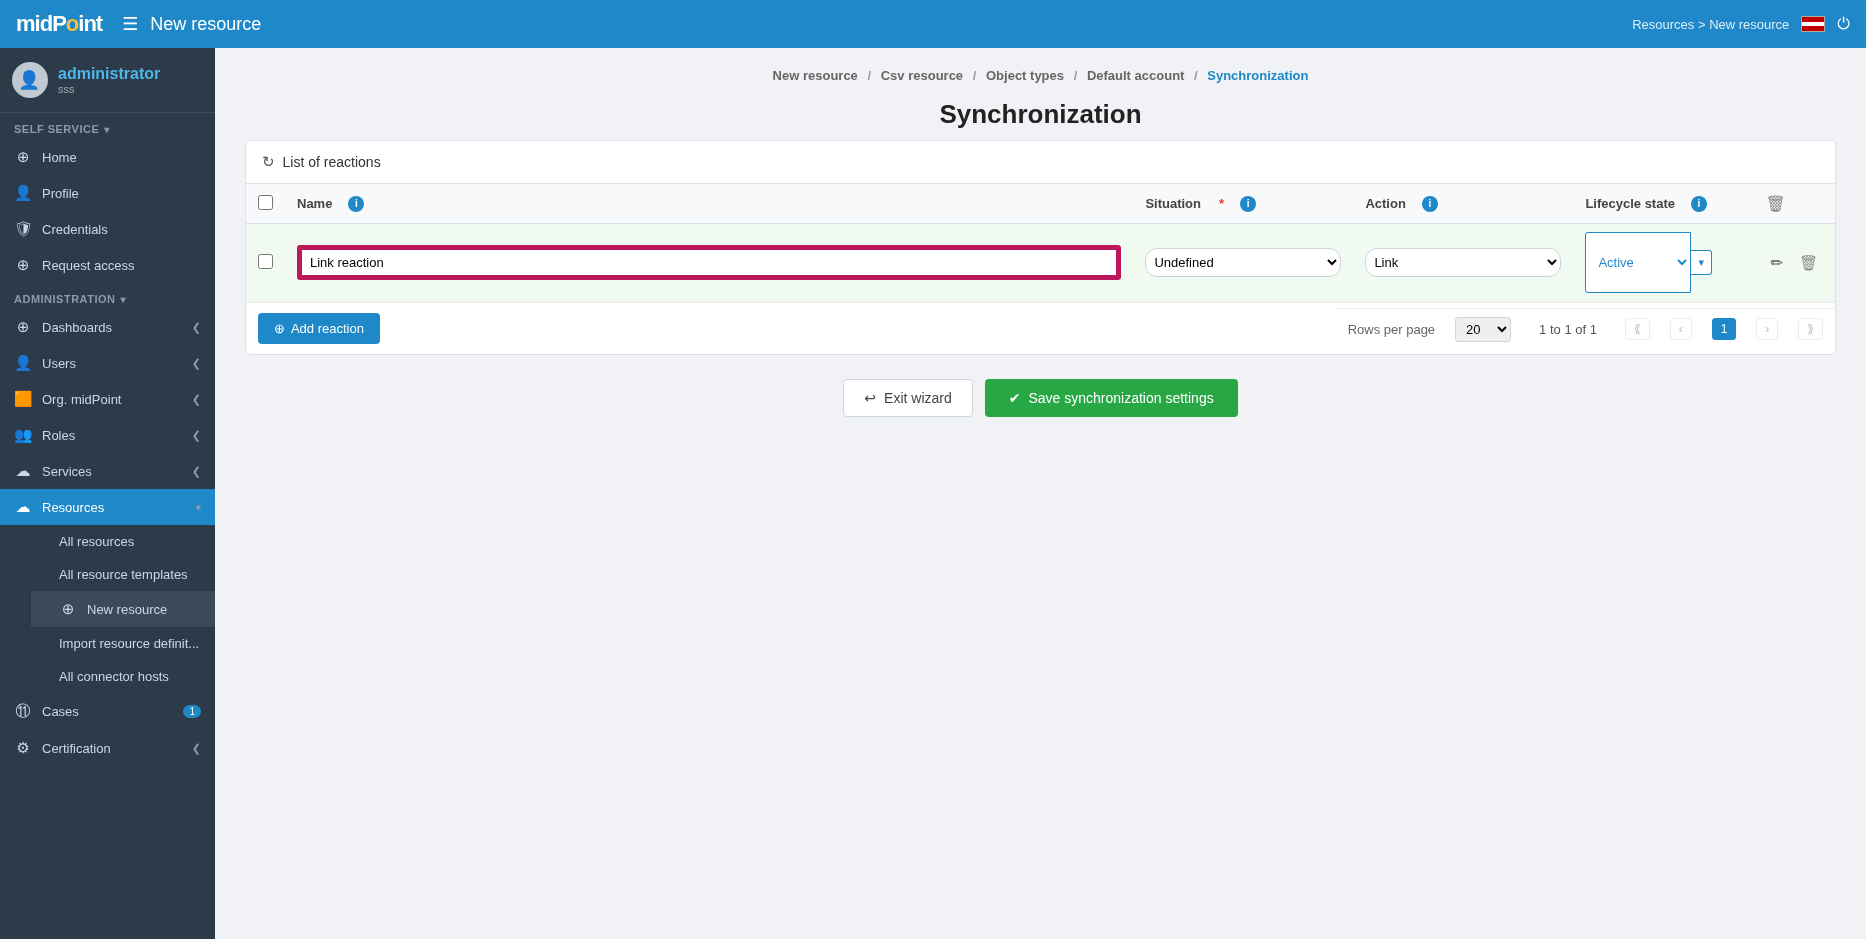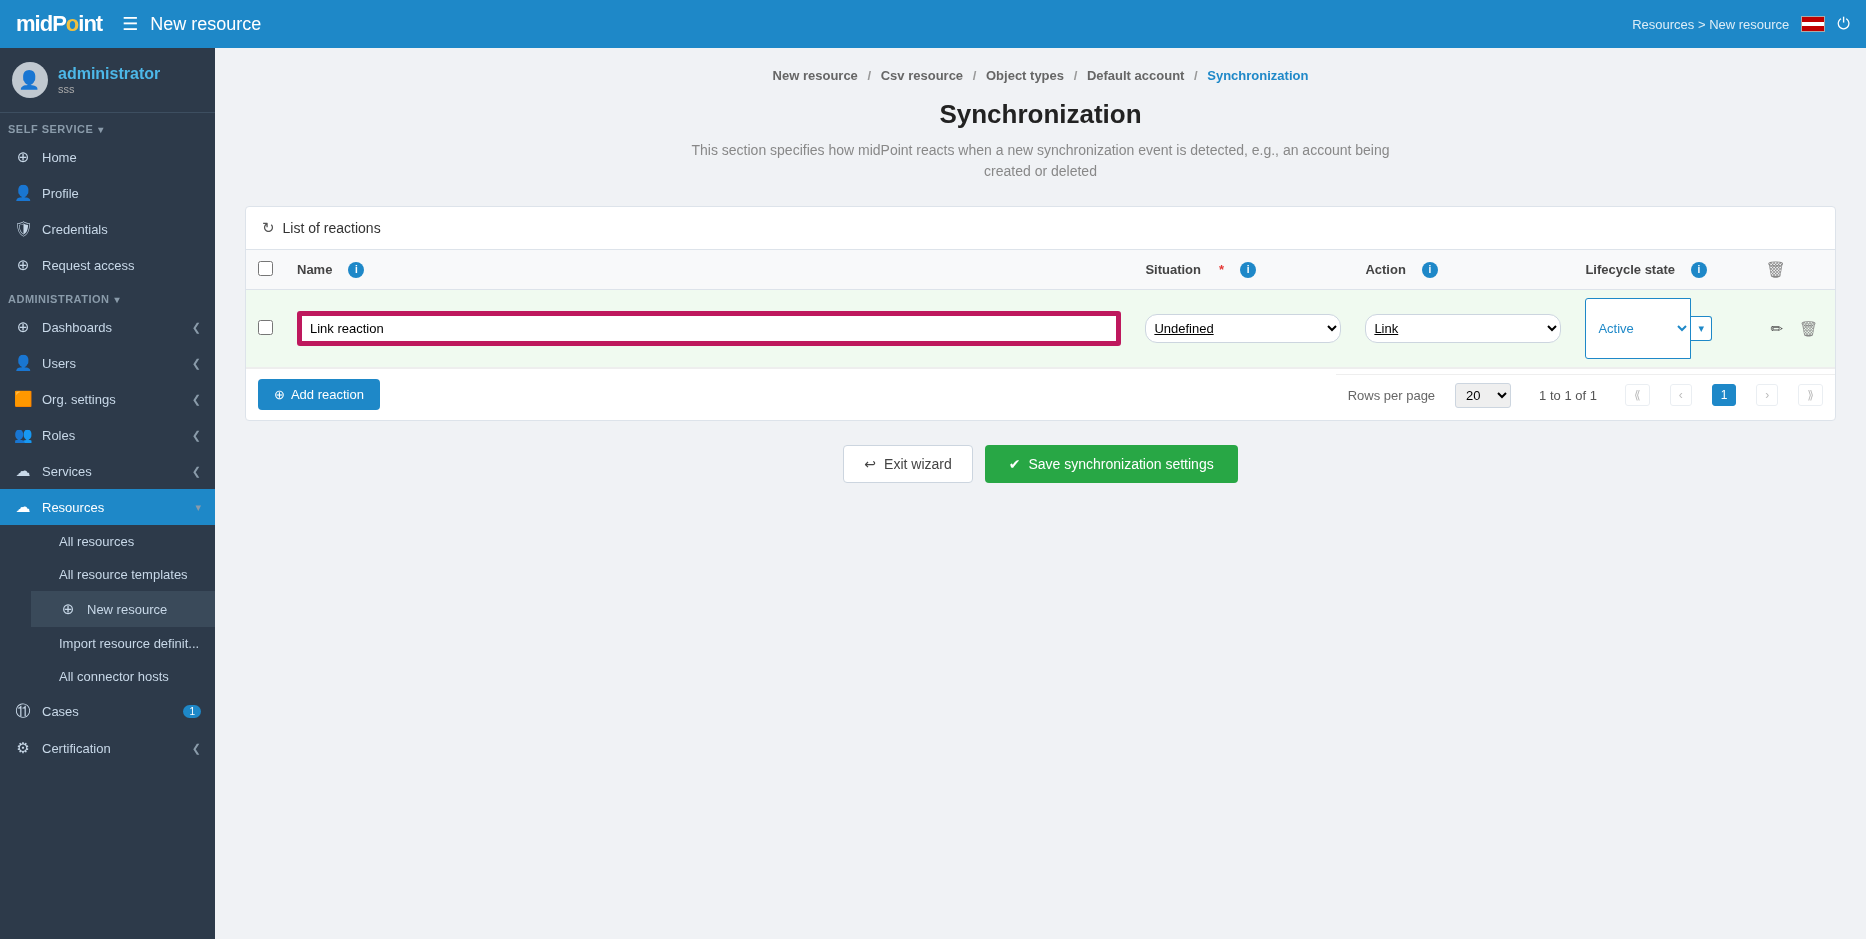--- a/index.html
+++ b/index.html
@@ -47,21 +47,21 @@
       width: 36px; height: 36px;
       background: #c0c8d0;
       border-radius: 50%;
       display: flex; align-items: center; justify-content: center;
       color: #666; font-size: 18px;
     }
     .sidebar-username { color: #4db8e8; font-size: 16px; font-weight: 600; }
     .sidebar-role { color: #aaa; font-size: 11px; }
 
     .sidebar-section-label {
-      padding: 10px 8px 4px;
+      padding: 10px 14px 4px;
       color: #8a9baa;
       font-size: 11px;
       font-weight: 600;
       letter-spacing: 0.5px;
       display: flex;
       align-items: center;
       gap: 5px;
     }
     .sidebar-section-label .caret { font-size: 10px; }
 
@@ -198,21 +198,20 @@
       background: white;
     }
     .form-select {
       border: 1px solid #ccd5df;
       border-radius: 12px;
       padding: 5px 4px;
       font-size: 13px;
       width: 100%;
       background: white;
       appearance: auto;
-      text-decoration: underline;
     }
 
     .lifecycle-select-wrap {
       display: flex;
       align-items: center;
       gap: 0;
     }
     .lifecycle-select {
       border: 1px solid #1e88c8;
       border-radius: 3px 0 0 3px;
@@ -400,21 +399,21 @@
     <span class="item-label">Dashboards</span>
     <span class="item-arrow">❮</span>
   </div>
   <div class="sidebar-item">
     <span class="item-icon">👤</span>
     <span class="item-label">Users</span>
     <span class="item-arrow">❮</span>
   </div>
   <div class="sidebar-item">
     <span class="item-icon">🟧</span>
-    <span class="item-label">Org. settings</span>
+    <span class="item-label">Org. midPoint</span>
     <span class="item-arrow">❮</span>
   </div>
   <div class="sidebar-item">
     <span class="item-icon">👥</span>
     <span class="item-label">Roles</span>
     <span class="item-arrow">❮</span>
   </div>
   <div class="sidebar-item">
     <span class="item-icon">☁</span>
     <span class="item-label">Services</span>
@@ -465,21 +464,20 @@
     <a href="#">Csv resource</a>
     <span class="sep">/</span>
     <a href="#">Object types</a>
     <span class="sep">/</span>
     <a href="#">Default account</a>
     <span class="sep">/</span>
     <span class="current">Synchronization</span>
   </div>
 
   <h1 class="page-title">Synchronization</h1>
-  <p class="page-desc">This section specifies how midPoint reacts when a new synchronization event is detected, e.g., an account being created or deleted</p>
 
   <div class="card">
     <div class="card-header">
       <span class="refresh-icon">↻</span>
       <span>List of reactions</span>
     </div>
 
     <table class="reactions-table">
       <thead>
         <tr>

